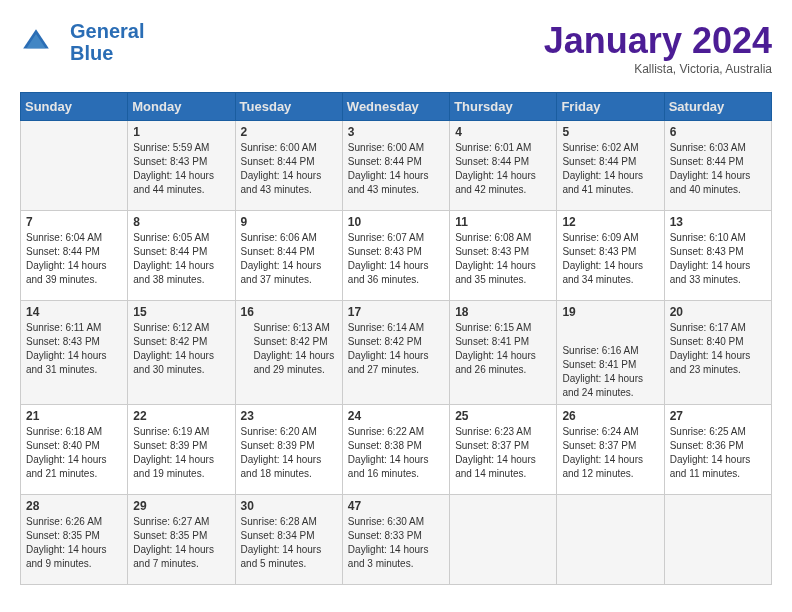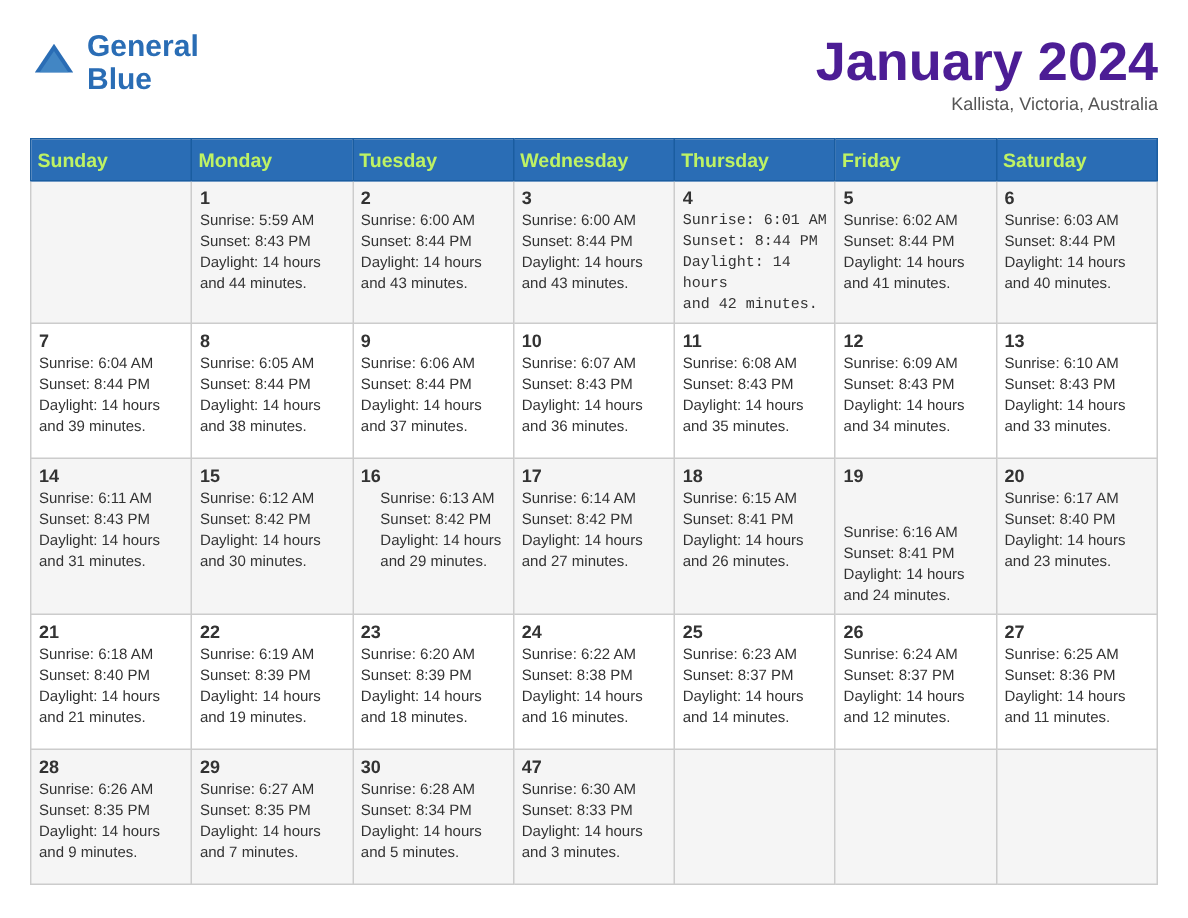--- a/index.html
+++ b/index.html
@@ -12,21 +12,21 @@
     }
     .header-section {
       display: flex;
       justify-content: space-between;
       align-items: flex-start;
       margin-bottom: 16px;
     }
     .logo {
       display: flex;
       align-items: center;
-      gap: 6px;
+      gap: 18px;
     }
     .logo-text {
       font-size: 20px;
       font-weight: bold;
       color: #333;
       line-height: 1.1;
     }
     .logo-text span {
       color: #2a6db5;
     }
@@ -46,21 +46,21 @@
       font-size: 12px;
       color: #555;
     }
     table {
       width: 100%;
       border-collapse: collapse;
       font-size: 11px;
     }
     thead tr th {
       background-color: #2a6db5;
-      color: #bef264;
+      color: #e5e5e5;
       padding: 6px 4px;
       text-align: left;
       font-size: 13px;
       font-weight: bold;
       border: 1px solid #1a5da0;
     }
     tbody tr td {
       border: 1px solid #ccc;
       vertical-align: top;
       padding: 4px 5px;
@@ -141,21 +141,21 @@
         </td>
         <td>
           <span class="day-number">3</span>
           <div class="day-info" style="white-space: pre-line;">Sunrise: 6:00 AM
 Sunset: 8:44 PM
 Daylight: 14 hours
 and 43 minutes.</div>
         </td>
         <td>
           <span class="day-number">4</span>
-          <div class="day-info" style="white-space: pre-line; font-family: Liberation Mono, monospace;">Sunrise: 6:01 AM
+          <div class="day-info" style="white-space: pre-line;">Sunrise: 6:01 AM
 Sunset: 8:44 PM
 Daylight: 14 hours
 and 42 minutes.</div>
         </td>
         <td>
           <span class="day-number">5</span>
           <div class="day-info" style="white-space: pre-line;">Sunrise: 6:02 AM
 Sunset: 8:44 PM
 Daylight: 14 hours
 and 41 minutes.</div>

